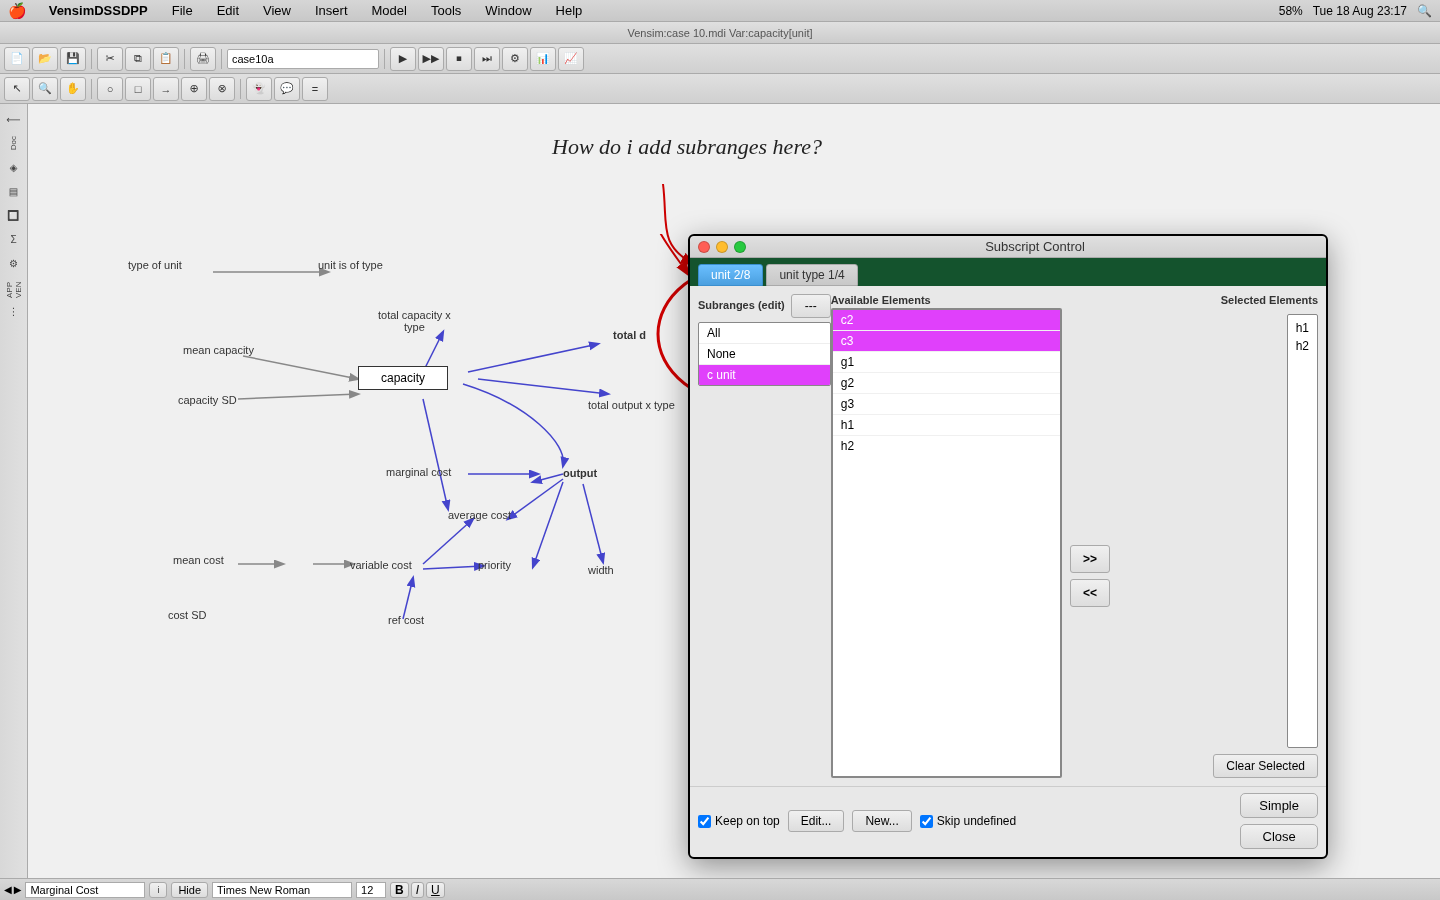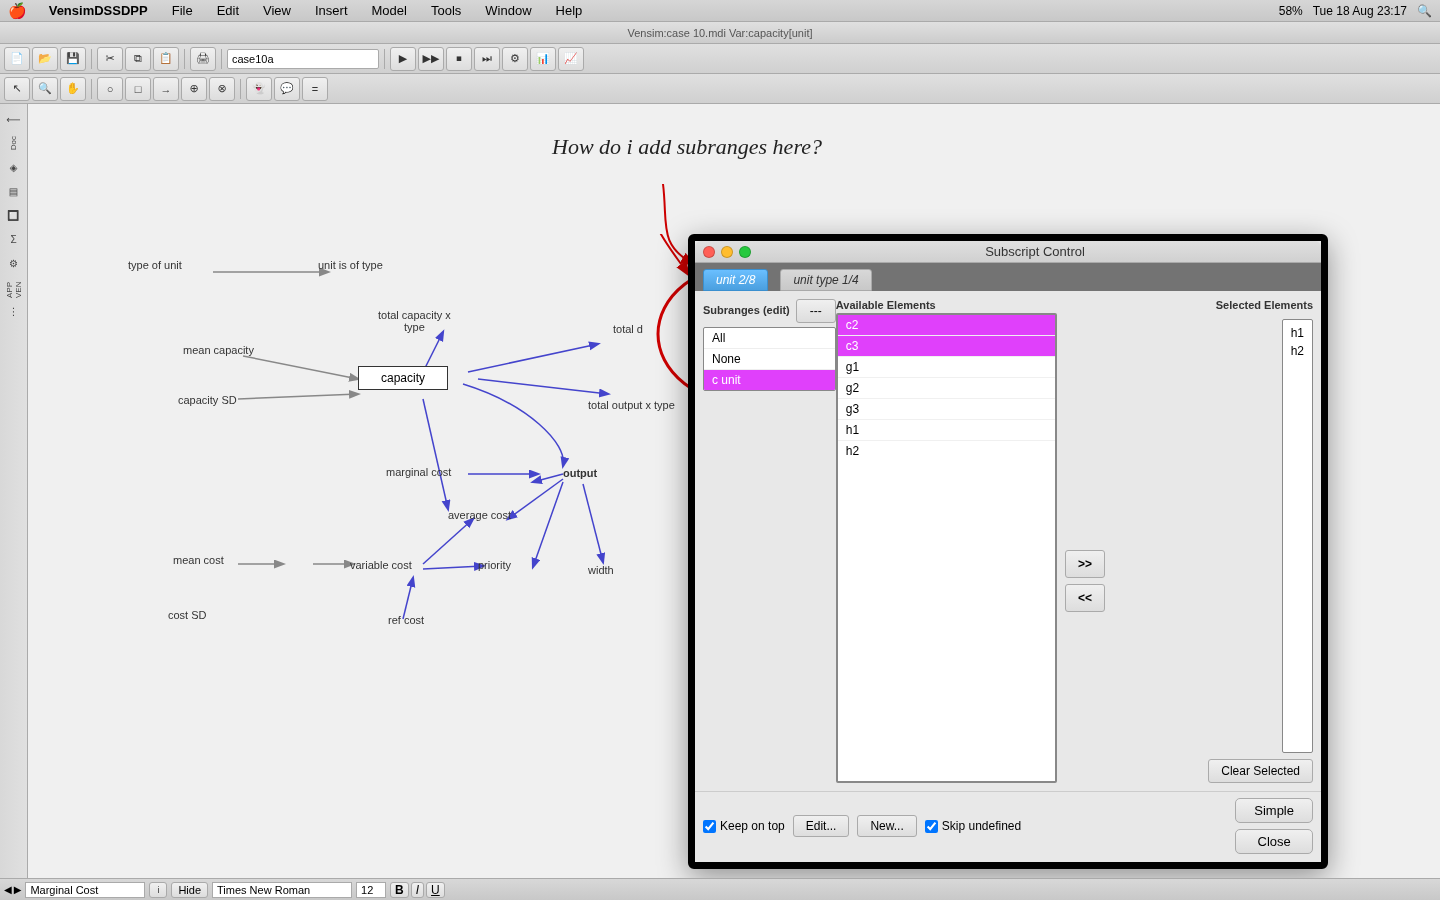--- a/index.html
+++ b/index.html
@@ -180,21 +180,21 @@
       font-style: italic;
     }
 
     
     .dialog {
       position: absolute;
       top: 130px;
       left: 660px;
       width: 640px;
       background: #e8e8e8;
-      border: 7px solid #000000;
+      border: 2px solid #000000;
       border-radius: 6px;
       box-shadow: 0 8px 30px rgba(0,0,0,0.4);
       z-index: 200;
     }
     .dialog-titlebar {
       height: 22px;
       background: linear-gradient(to bottom, #e0e0e0, #d0d0d0);
       border-bottom: 1px solid #aaa;
       border-radius: 6px 6px 0 0;
       display: flex;
@@ -211,23 +211,22 @@
       text-align: center;
       font-size: 13px;
       font-weight: 500;
       color: #333;
     }
 
     
     .dialog-tabs {
       display: flex;
       padding: 6px 8px 0;
-      gap: 12px;
-      background: #737373;
-      font-style: italic;
+      gap: 3px;
+      background: #14532d;
     }
     .dialog-tab {
       padding: 3px 12px;
       font-size: 12px;
       border: 1px solid #aaa;
       border-radius: 3px 3px 0 0;
       cursor: pointer;
       background: linear-gradient(to bottom, #d8d8d8, #c8c8c8);
       color: #333;
     }
@@ -545,21 +544,21 @@
     <line x1="375" y1="515" x2="385" y2="474" stroke="#4444cc" stroke-width="1.5" marker-end="url(#blueArrow)"></line>
   </svg>
 
   <div class="node-box" style="left: 330px; top: 262px; width: 90px;">capacity</div>
 
   <div class="node-text" style="left: 100px; top: 155px;">type of unit</div>
   <div class="node-text" style="left: 290px; top: 155px;">unit is of type</div>
   <div class="node-text" style="left: 350px; top: 205px; white-space: pre-line;">total capacity x<br>type</div>
   <div class="node-text" style="left: 155px; top: 240px;">mean capacity</div>
   <div class="node-text" style="left: 150px; top: 290px;">capacity SD</div>
-  <div class="node-text" style="left: 585px; top: 219px;">total d</div>
+  <div class="node-text" style="left: 585px; top: 225px; font-weight: bold;">total d</div>
   <div class="node-text" style="left: 560px; top: 295px;">total output x type</div>
   <div class="node-text" style="left: 535px; top: 363px; font-weight:600;">output</div>
   <div class="node-text" style="left: 358px; top: 362px;">marginal cost</div>
   <div class="node-text" style="left: 420px; top: 405px;">average cost</div>
   <div class="node-text" style="left: 450px; top: 455px;">priority</div>
   <div class="node-text" style="left: 322px; top: 455px;">variable cost</div>
   <div class="node-text" style="left: 145px; top: 450px;">mean cost</div>
   <div class="node-text" style="left: 560px; top: 460px;">width</div>
   <div class="node-text" style="left: 360px; top: 510px;">ref cost</div>
   <div class="node-text" style="left: 140px; top: 505px;">cost SD</div>

